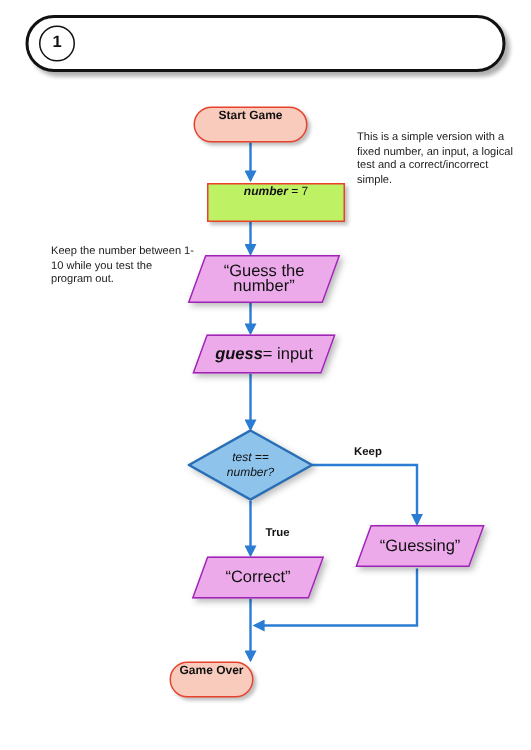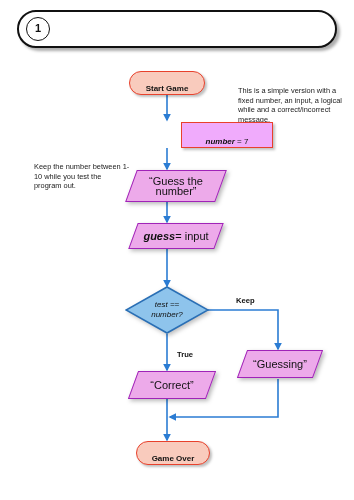--- a/index.html
+++ b/index.html
@@ -72,39 +72,38 @@
     color: #1a1a1a;
   }
   #note-left  { left: 34px;  top: 116px; width: 96px; margin-top: 46px; }
   #note-right { left: 238px; top: 86px;  width: 106px; }
 
   
   .shape {
     position: absolute;
     box-sizing: border-box;
     display: flex;
-    align-items: flex-end;
+    align-items: flex-start;
     justify-content: center;
     text-align: center;
     font-size: 8px;
     line-height: 10px;
     z-index: 3;
   }
   .terminal {
     background: #f9cbbd;
     border: 1.6px solid #e8412c;
     border-radius: 12px;
     font-weight: bold;
     box-shadow: 2px 2px 2.5px rgba(0,0,0,0.25);
   }
   .process {
-    background: #f0abfc;
+    background: #bef264;
     border: 1.6px solid #e8412c;
     box-shadow: 2px 2px 2.5px rgba(0,0,0,0.25);
-    margin-left: 43px;
   }
   .io-wrap {
     position: absolute;
     z-index: 3;
     filter: drop-shadow(2px 2px 2px rgba(0,0,0,0.28));
   }
   .io-wrap .io-skew {
     position: absolute;
     inset: 0;
     background: #edaaea;
@@ -160,21 +159,21 @@
 </style>
 </head>
 <body>
 
 <div id="header">
   <div id="title-pill"></div>
   <div id="badge">1</div>
 </div>
 
 <div class="note" id="note-left">Keep the number between 1-10  while you test the program out.</div>
-<div class="note" id="note-right">This is a simple version with a fixed number, an input, a logical while and a correct/incorrect message.</div>
+<div class="note" id="note-right">This is a simple version with a fixed number, an input, a logical test and a correct/incorrect simple.</div>
 
 <svg id="connectors" viewBox="0 0 354 500" xmlns="http://www.w3.org/2000/svg">
   <defs>
     <marker id="arrow" viewBox="0 0 10 10" refX="8" refY="5" markerWidth="5" markerHeight="5" orient="auto-start-reverse">
       <path d="M 0 0 L 10 5 L 0 10 z" fill="#2b7cd3"></path>
     </marker>
   </defs>
   <g stroke="#2b7cd3" stroke-width="1.6" fill="none" marker-end="url(#arrow)">
 
     <line x1="167" y1="95" x2="167" y2="120"></line>
@@ -232,15 +231,15 @@
 <div class="io-wrap" style="left:133px; top:371px; width:78px; height:28px;">
   <div class="io-skew"></div>
   <div class="io-text">“Correct”</div>
 </div>
 
 <div class="io-wrap" style="left:242px; top:350px; width:76px; height:28px;">
   <div class="io-skew"></div>
   <div class="io-text">“Guessing”</div>
 </div>
 
-<div class="shape terminal" style="left:136px; top:441px; width:74px; height:24px;">
+<div class="shape terminal" style="left:113px; top:441px; width:56px; height:24px;">
   <span>Game Over</span>
 </div>
 
 </body></html>

